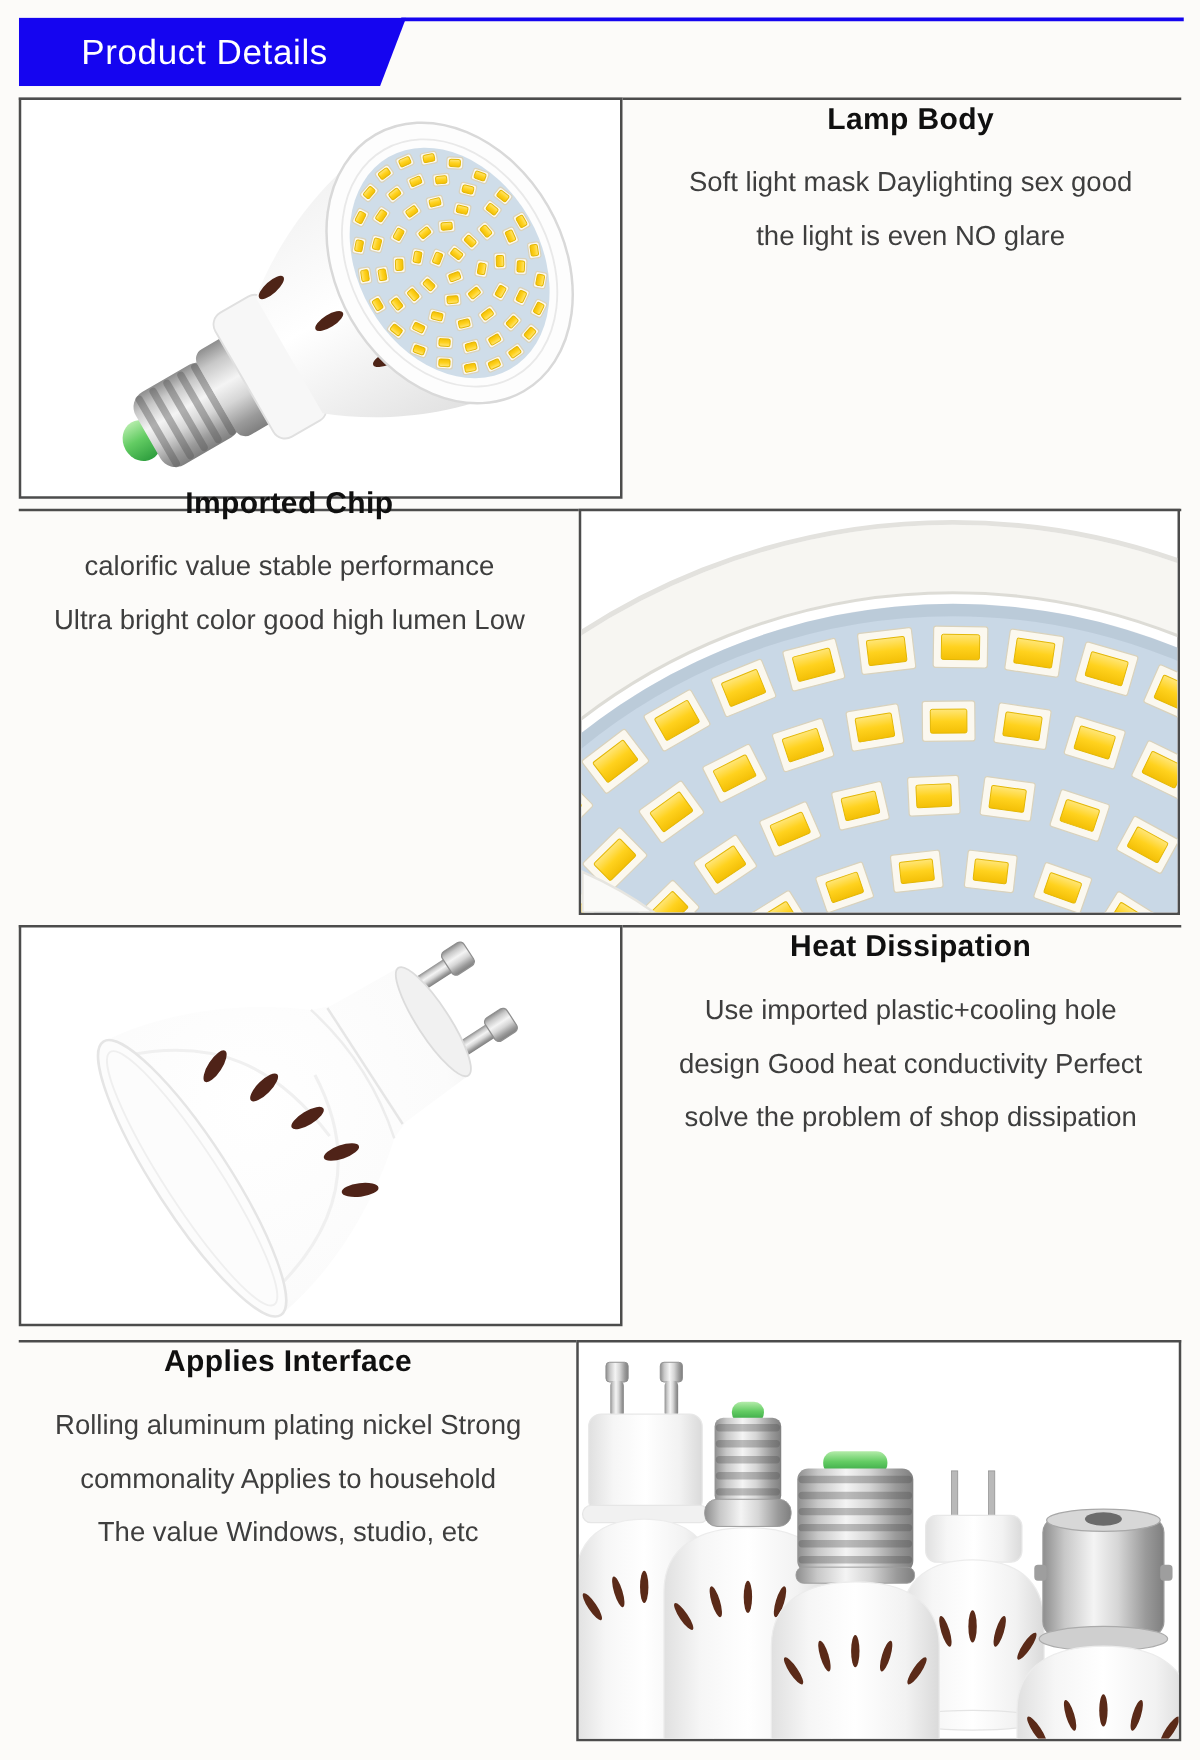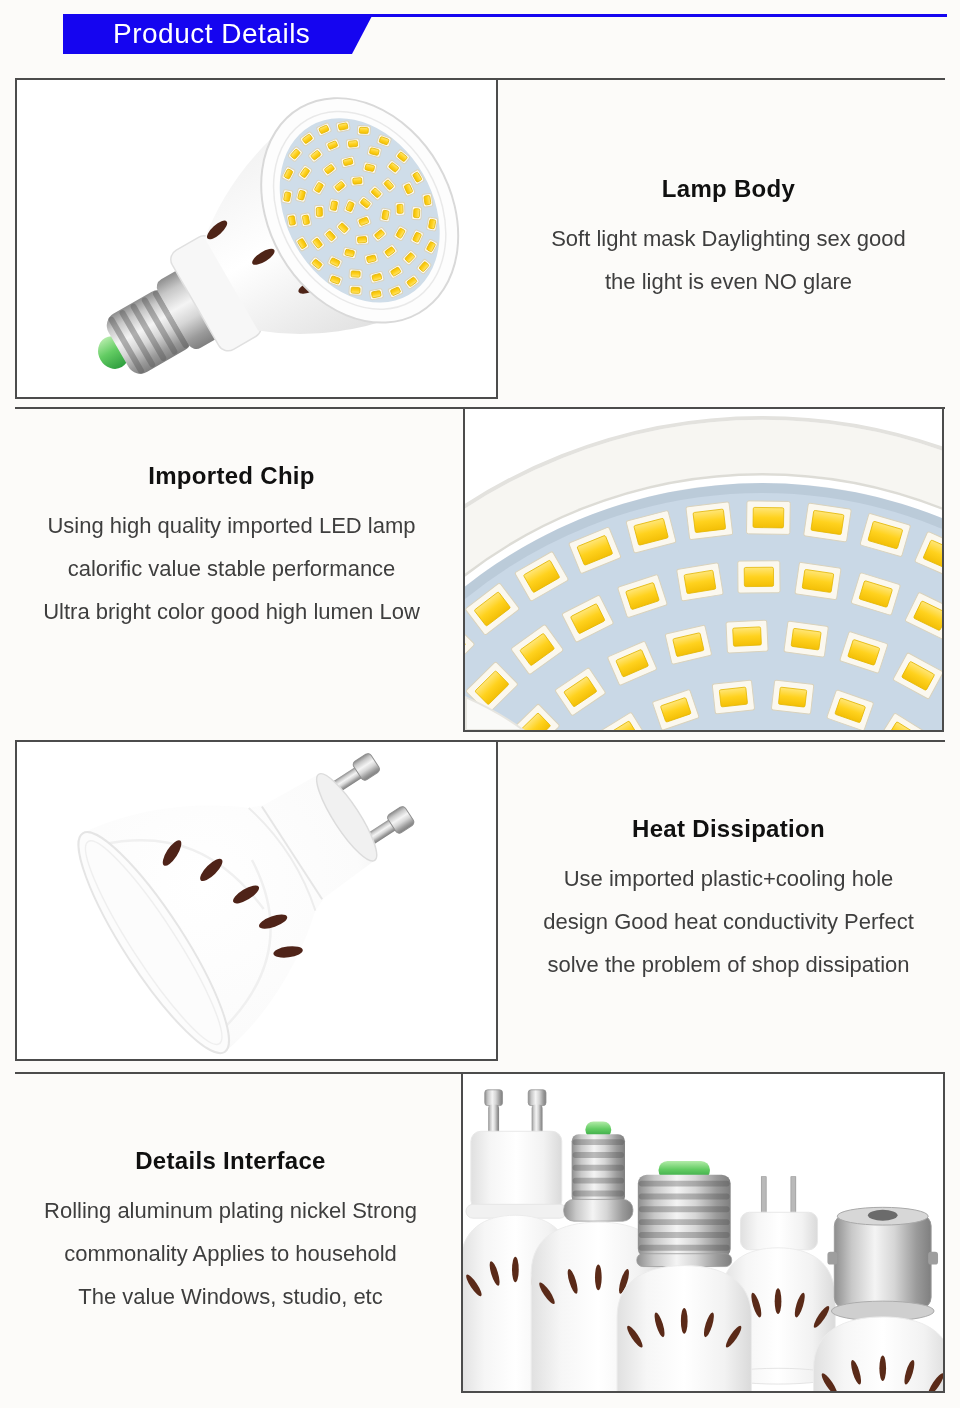--- a/index.html
+++ b/index.html
@@ -7,36 +7,36 @@
     --border:#4c4c4c;
     --ink:#101010;
     --body:#3e3e3e;
   }
   html,body{margin:0;padding:0;background:#ffffff;}
   .canvas{
     position:relative;width:960px;height:1408px;background:#fcfbf9;
     font-family:"Liberation Sans","DejaVu Sans",sans-serif;overflow:hidden;
   }
   .banner{
-    position:absolute;left:15px;top:14px;width:310px;height:40px;
+    position:absolute;left:15px;top:14px;width:310px;height:55px;
     background:var(--blue);
     clip-path:polygon(0 0,100% 0,calc(100% - 21px) 100%,0 100%);
-    display:flex;align-items:center;margin-left:48px;
+    display:flex;align-items:center;
   }
   .banner .t{color:#ffffff;font-size:28px;padding-left:50px;letter-spacing:.5px;white-space:nowrap;}
   .banner-line{position:absolute;left:321px;top:14px;width:626px;height:3px;background:var(--blue);}
   .rule{position:absolute;left:15px;width:930px;height:2px;background:var(--border);}
   .photo-box{
     position:absolute;margin:0;background:#ffffff;border:2px solid var(--border);
     box-sizing:border-box;overflow:hidden;
   }
   .photo-box svg{display:block;width:100%;height:100%;}
   .text-block{
-    position:absolute;display:flex;flex-direction:column;justify-content:center;
-    text-align:center;box-sizing:border-box;padding:16px 10px;
+    position:absolute;display:flex;flex-direction:column;
+    text-align:center;box-sizing:border-box;padding:4px 10px;
   }
   .text-block h3{margin:0 0 14px 0;font-size:24px;font-weight:bold;color:var(--ink);letter-spacing:.3px;}
   .text-block p{margin:0;font-size:22px;line-height:43px;color:var(--body);}
   
   .rule1{top:78px;}  .rule2{top:407px;}  .rule3{top:740px;}  .rule4{top:1072px;}
   .box1{left:15px;top:78px;width:483px;height:321px;}
   .txt1{left:497px;top:78px;width:463px;height:321px;}
   .box2{left:463px;top:407px;width:481px;height:325px;}
   .txt2{left:0px;top:385px;width:463px;height:325px;}
   .box3{left:15px;top:740px;width:483px;height:321px;}
@@ -382,21 +382,20 @@
       </svg>
   </figure>
   <div class="text-block txt1">
     <h3>Lamp Body</h3>
     <p>Soft light mask Daylighting sex good</p>
     <p>the light is even NO glare</p>
   </div>
 
   <div class="text-block txt2">
     <h3>Imported Chip</h3>
-    <p>Using high quality imported LED lamp</p>
     <p>calorific value stable performance</p>
     <p>Ultra bright color good high lumen Low</p>
   </div>
   <figure class="photo-box box2">
     <svg id="ph2" viewBox="0 0 481 325">
         <circle cx="300" cy="560" r="485" fill="#c9d8e6"></circle>
         <circle cx="300" cy="560" r="480" fill="none" stroke="rgba(70,90,110,.10)" stroke-width="10"></circle>
         <g transform="translate(-18.4 242.0) rotate(315.0)">
           <rect x="-21.95" y="-16.682" width="43.9" height="33.364" rx="2" fill="#fbf8ef" stroke="#d9d2bc" stroke-width="1"></rect>
           <rect x="-15.45" y="-10.181999999999999" width="30.9" height="20.363999999999997" rx="1.5" fill="url(#chipG)" stroke="#e3b705" stroke-width="0.8"></rect>
@@ -568,21 +567,21 @@
       </svg>
   </figure>
   <div class="text-block txt3">
     <h3>Heat Dissipation</h3>
     <p>Use imported plastic+cooling hole</p>
     <p>design Good heat conductivity Perfect</p>
     <p>solve the problem of shop dissipation</p>
   </div>
 
   <div class="text-block txt4">
-    <h3>Details Interface</h3>
+    <h3>Applies Interface</h3>
     <p>Rolling aluminum plating nickel Strong</p>
     <p>commonality Applies to household</p>
     <p>The value Windows, studio, etc</p>
   </div>
   <figure class="photo-box box4">
     <svg id="ph4" viewBox="0 0 484 321">
         <rect x="21" y="16" width="18" height="16" rx="3" fill="url(#metV)" stroke="#909090" stroke-width="0.8"></rect>
         <rect x="24.5" y="31" width="11" height="30" rx="4" fill="url(#metV)"></rect>
         <rect x="65" y="16" width="18" height="16" rx="3" fill="url(#metV)" stroke="#909090" stroke-width="0.8"></rect>
         <rect x="68.5" y="31" width="11" height="30" rx="4" fill="url(#metV)"></rect>

